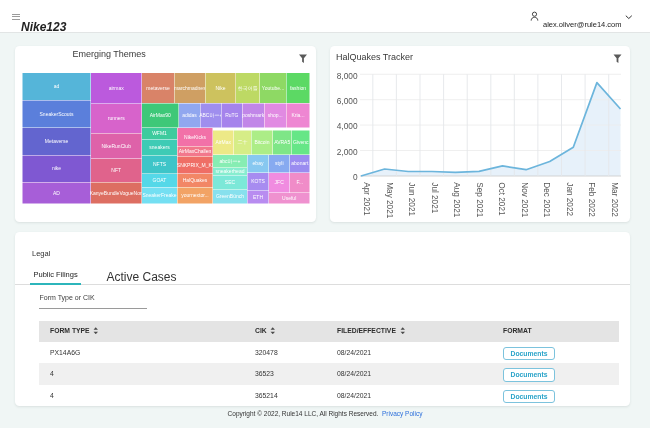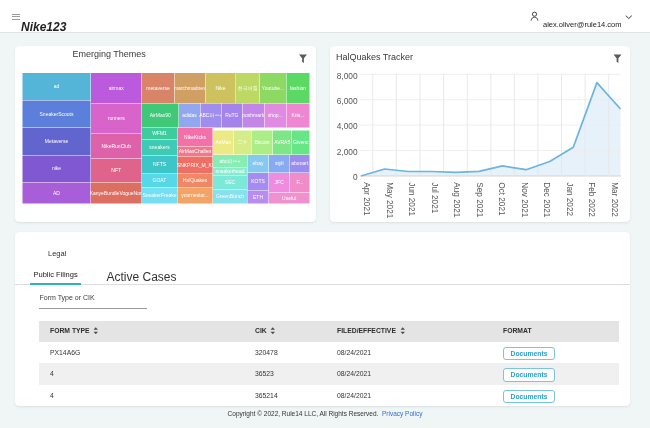--- a/index.html
+++ b/index.html
@@ -9,21 +9,21 @@
 .burger { position:absolute; left:12px; top:13.6px; width:8px; z-index:2; }
 .burger div { height:1.4px; background:#9b9b9b; margin-bottom:1.1px; }
 .brand { position:absolute; left:21px; top:20px; font-size:12px; font-weight:bold; color:#222; z-index:2;font-style:italic; }
 .email { position:absolute; left:543px; top:12.5px; font-size:7.5px; color:#222; z-index:2;margin-top:7px; }
 .card { position:absolute; background:#fff; border-radius:4.5px; box-shadow:0 1px 2.5px rgba(60,80,80,0.12); z-index:1; }
 #card1 { left:15px; top:46px; width:300.5px; height:176px; }
 #card2 { left:329.5px; top:46px; width:300.5px; height:175.5px; }
 #card3 { left:15px; top:232px; width:615px; height:174px; }
 .t1 { position:absolute; left:24.5px; top:49px; font-size:9px; color:#3a3a3a; z-index:2;margin-left:48px; }
 .t2 { position:absolute; left:336px; top:51.5px; font-size:9px; color:#3a3a3a; z-index:2; }
-.legal-title { position:absolute; left:32px; top:249px; font-size:7.5px; color:#333; z-index:2;margin-left:16px; }
+.legal-title { position:absolute; left:32px; top:249px; font-size:7.5px; color:#333; z-index:2; }
 .tabs { position:absolute; left:15px; top:265px; width:615px; height:19.5px; border-bottom:1px solid #ddd; z-index:2; }
 .tab1 { position:absolute; left:18.5px; top:5px; font-size:7.5px; color:#222; }
 .tab2 { position:absolute; left:91.5px; top:5px; font-size:12px; color:#333; }
 .tabline { position:absolute; left:14.5px; top:17.5px; width:51.5px; height:2px; background:#2cb5bb; }
 .formfield { position:absolute; left:39.5px; top:293.5px; font-size:7px; color:#3c3c3c; z-index:2; }
 .fieldline { position:absolute; left:39px; top:307.5px; width:108px; height:1px; background:#9a9a9a; z-index:2; }
 .table { position:absolute; left:39px; top:320.8px; width:580px; font-size:6.8px; color:#333; z-index:2; }
 .thead { height:21px; background:#e4e4e4; font-weight:bold; color:#2d2d2d; }
 .trow { height:21.4px; background:#fff; }
 .trow.odd { background:#f0f0f0; }

